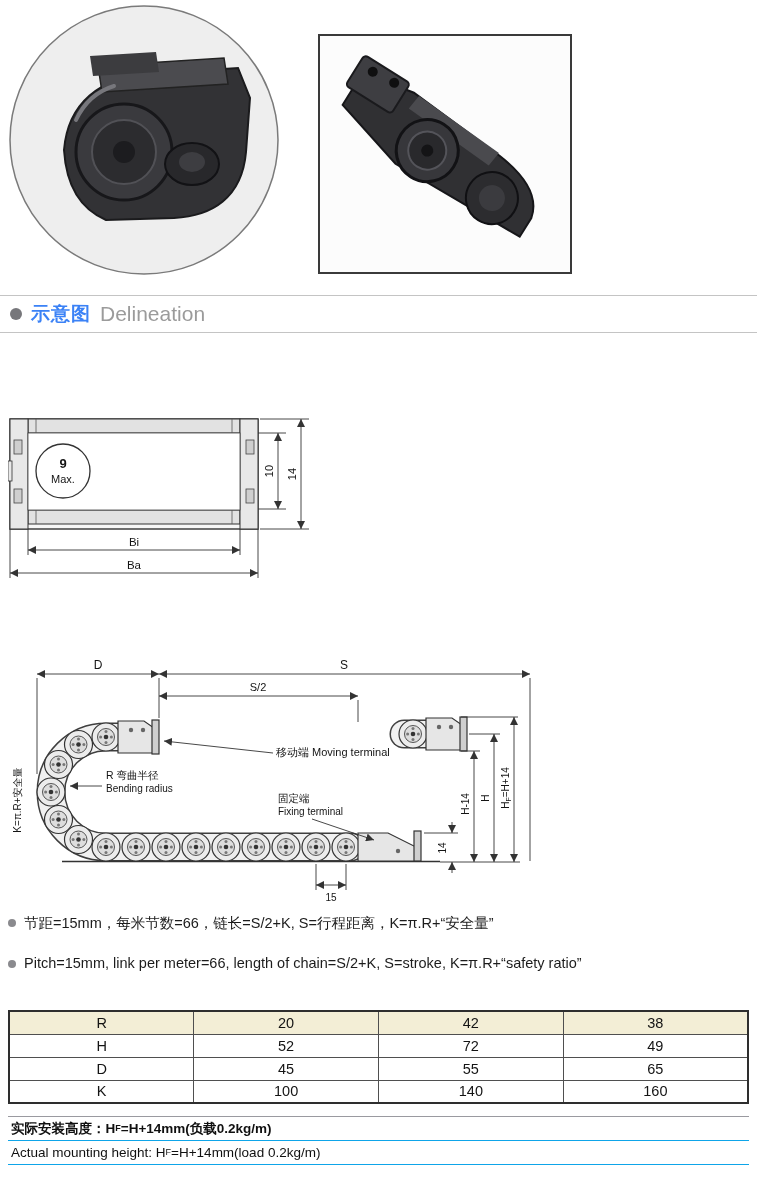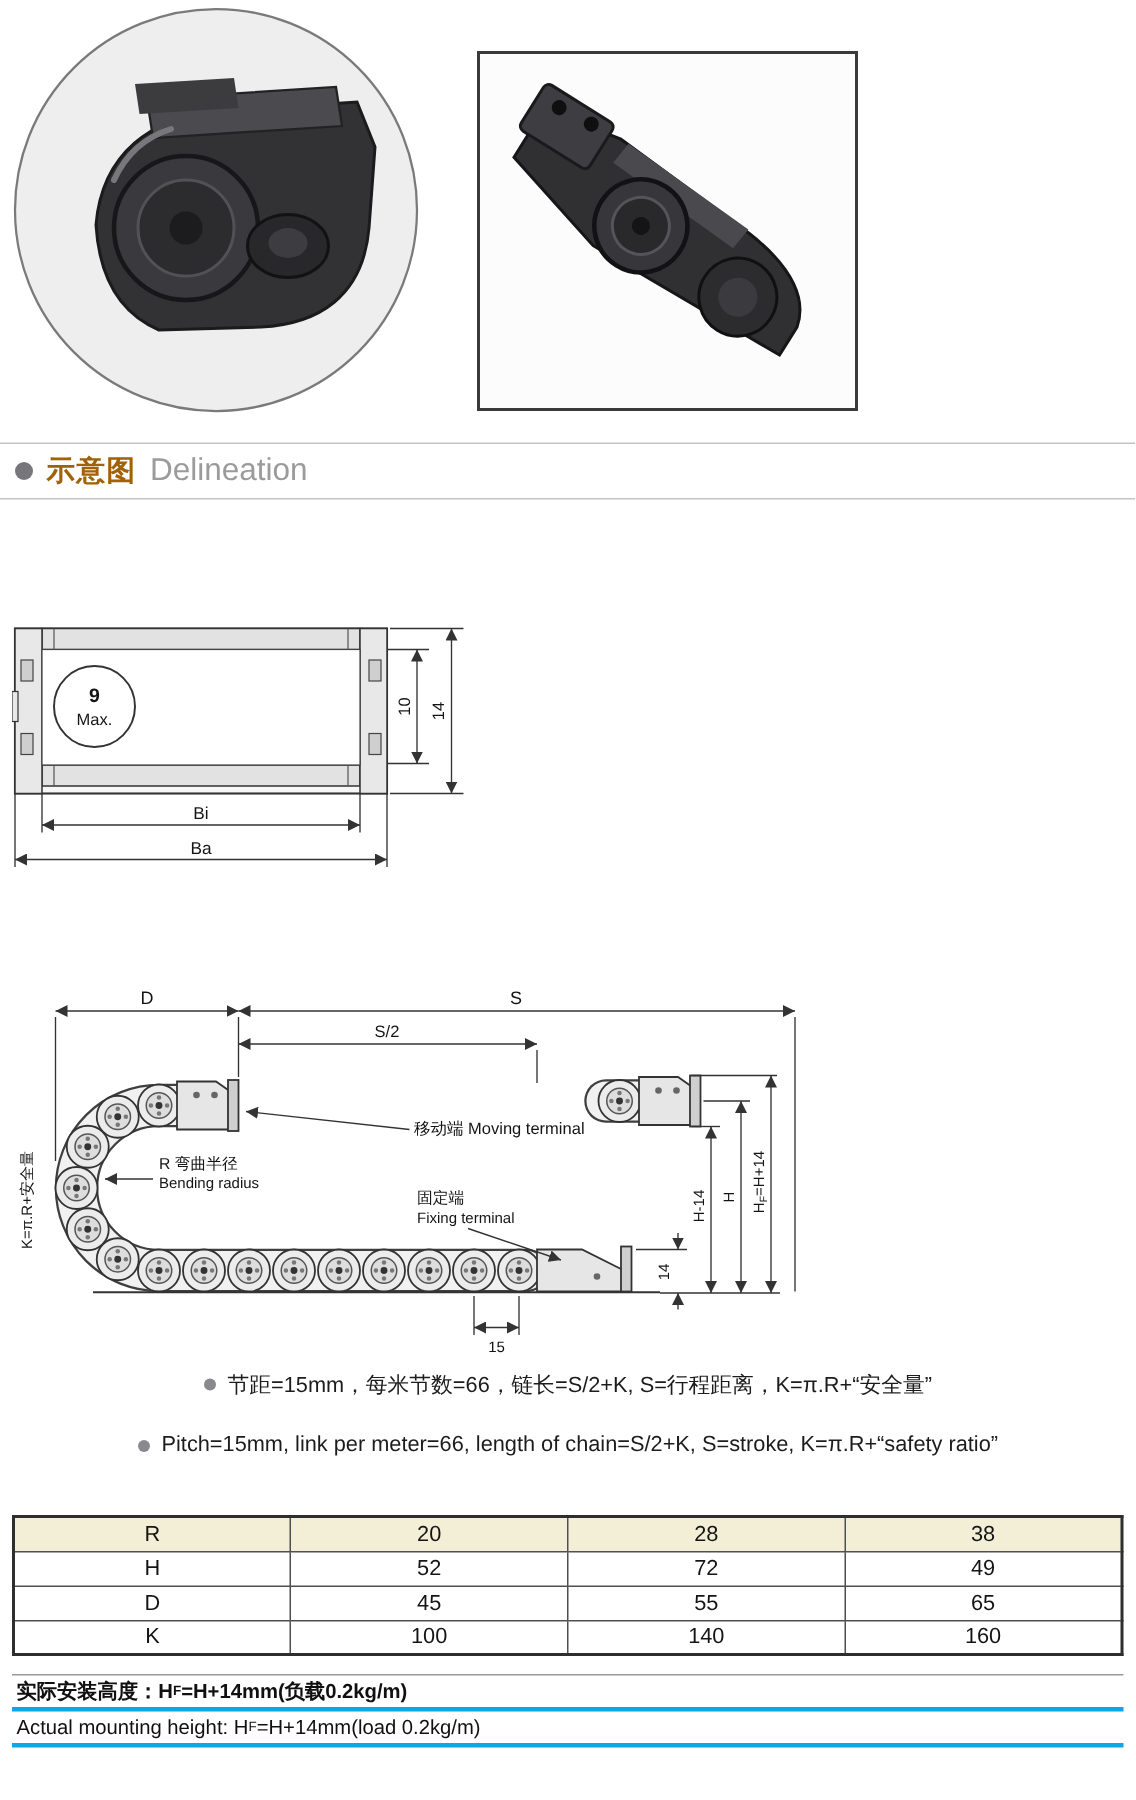--- a/index.html
+++ b/index.html
@@ -9,33 +9,33 @@
   .abs { position:absolute; }
 
   .photo-circle { left:6px; top:2px; width:276px; height:276px; }
   .photo-circle svg { display:block; width:100%; height:100%; }
   .photo-frame { left:318px; top:34px; width:254px; height:240px; border:2px solid #3a3a3a; background:#fbfbfb; }
   .photo-frame svg { display:block; width:100%; height:100%; }
 
   .sec-head { left:0; width:757px; height:38px; border-top:1px solid #c4c4c4; border-bottom:1px solid #c4c4c4;
               display:flex; align-items:center; gap:9px; padding:0 10px; background:#fff; }
   .sec-dot { width:12px; height:12px; border-radius:50%; background:#77777b; flex:0 0 auto; }
-  .sec-zh { color:#a16207; font-weight:bold; font-size:19px; letter-spacing:1px; }
+  .sec-zh { color:#3b82f6; font-weight:bold; font-size:19px; letter-spacing:1px; }
   .sec-en { color:#9b9b9b; font-size:21px; }
 
-  .note { left:8px; width:741px; display:flex; align-items:flex-start; gap:8px; font-size:14.5px; color:#1c1c1c;justify-content:center; }
+  .note { left:8px; width:741px; display:flex; align-items:flex-start; gap:8px; font-size:14.5px; color:#1c1c1c; }
   .note-dot { width:8px; height:8px; border-radius:50%; background:#8a8a8e; margin-top:5px; flex:0 0 auto; }
 
   .spec-table { left:8px; top:1010px; width:741px; border-collapse:collapse; table-layout:fixed; border:2px solid #2e2e2e; }
   .spec-table td { border:1px solid #4f4f4f; height:23px; text-align:center; font-size:14.5px; color:#141414; background:#fff; }
   .spec-table tr.hdr td { background:#f3eed6; }
 
   .footer-block { left:8px; top:1116px; width:741px; border-top:1px solid #9a9aa0; }
   .footer-row { height:24px; display:flex; align-items:center; font-size:13.5px; color:#101010;
-                border-bottom:3px solid #0ea5e9; padding-left:3px; }
+                border-bottom:1px solid #0ea5e9; padding-left:3px; }
   .footer-row.zh { font-weight:bold; }
   .footer-row sub { font-size:9px; line-height:1; }
 
   svg text { font-family:"Liberation Sans","DejaVu Sans",sans-serif; fill:#141414; }
   .dim line { stroke:#333; stroke-width:0.9; fill:none; }
   .thick { stroke:#333; stroke-width:1.3; fill:none; }
 </style>
 </head>
 <body>
 
@@ -246,21 +246,21 @@
   <div class="abs note" style="top:955px">
     <span class="note-dot"></span>
     <span>Pitch=15mm, link per meter=66, length of chain=S/2+K, S=stroke, K=π.R+“safety ratio”</span>
   </div>
 
   <table class="abs spec-table">
     <tbody>
         <tr class="hdr">
       <td>R</td>
       <td>20</td>
-      <td>28</td>
+      <td>42</td>
       <td>38</td>
     </tr>
     <tr>
       <td>H</td>
       <td>52</td>
       <td>72</td>
       <td>49</td>
     </tr>
     <tr>
       <td>D</td>

